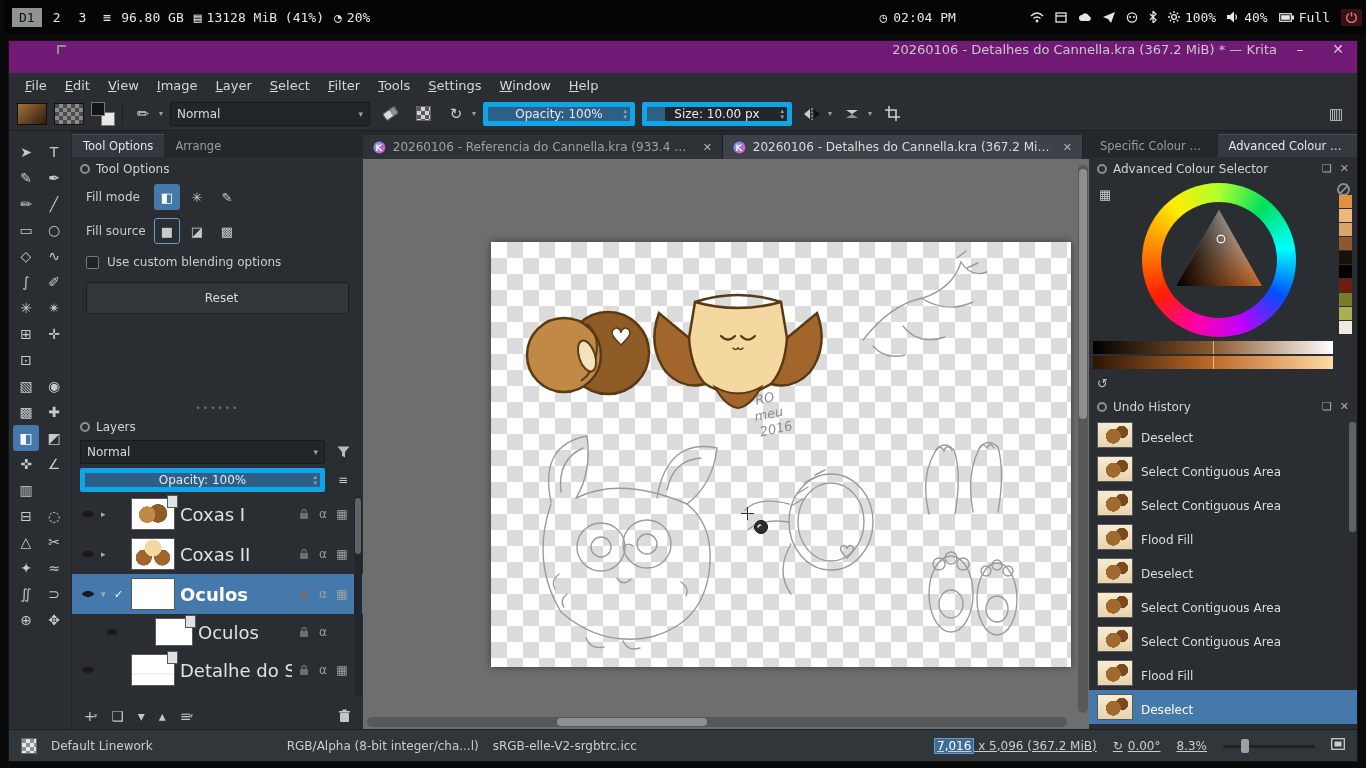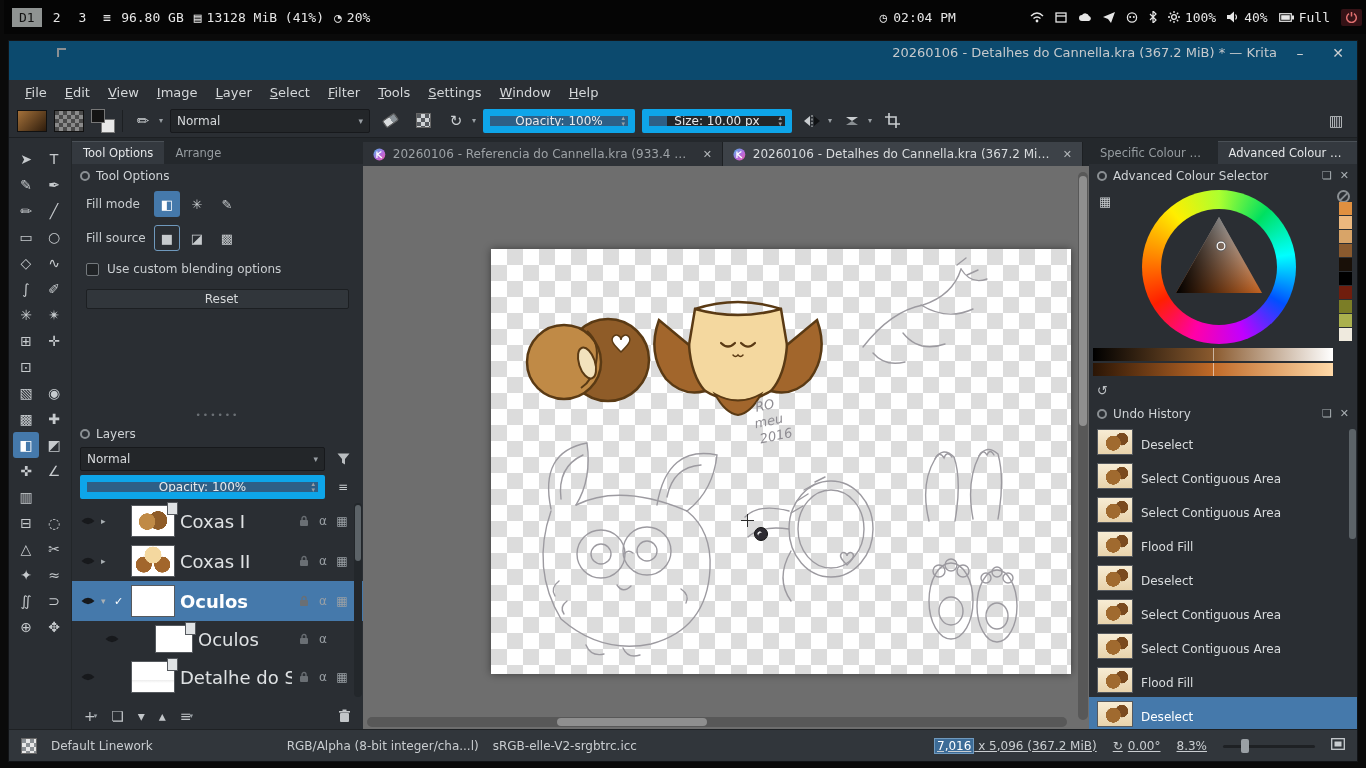--- a/index.html
+++ b/index.html
@@ -17,21 +17,21 @@
   .sb-ico { display:inline-flex; align-items:center; color:#e6e6e6; font-size:13px; }
   .sb-stat { display:flex; align-items:center; gap:5px; }
   .sb-clock { margin-left:auto; display:flex; align-items:center; gap:6px; }
   .tray { margin-left:64px; display:flex; align-items:center; gap:11px; }
   .tray svg { display:block; }
   .pwr-box { background:#351216; padding:3px 5px; border-radius:2px; }
 
   
   .kwin { position:absolute; left:8px; top:40px; width:1350px; height:722px;
     background:#2a2e33; border:1px solid #121417; display:flex; flex-direction:column; }
-  .titlebar { height:39px; background:#0c4a6e; display:flex; align-items:center; padding:0 4px 16px 12px; flex:0 0 auto; }
+  .titlebar { height:32px; background:#701a75; display:flex; align-items:center; padding:0 4px 16px 12px; flex:0 0 auto; }
   .tb-corner { width:9px; height:9px; border-left:2px solid #8a8f93; border-top:2px solid #8a8f93; margin-left:36px; }
   .tb-title { margin-left:auto; color:#c6c9cc; font-size:13px; }
   .tb-btn { width:30px; text-align:center; color:#cdd0d2; font-size:14px; cursor:default; margin-left:8px; }
   .menubar { height:24px; display:flex; align-items:center; gap:18px; padding:0 16px; background:#2a2e33; flex:0 0 auto; }
   .menu-item { color:#d4d7d9; font-size:13px; }
   .menu-item::first-letter { text-decoration:underline; }
 
   
   .toolbar { height:34px; display:flex; align-items:center; gap:7px; padding:0 8px;
     background:#2a2e33; border-bottom:1px solid #1d2023; flex:0 0 auto; }
@@ -42,22 +42,22 @@
   .fgbg .fg { position:absolute; left:0; top:0; width:14px; height:14px; background:#141414; border:1px solid #777; z-index:2; }
   .fgbg .bg { position:absolute; right:0; bottom:0; width:14px; height:14px; background:#e8e8e8; border:1px solid #777; }
   .tsep { width:1px; height:22px; background:#1c1f22; }
   .tbtn { min-width:26px; height:26px; display:flex; align-items:center; justify-content:center;
     color:#c9cdd0; font-size:15px; border-radius:2px; }
   .tarr { font-size:8px; color:#9aa0a5; margin-left:-4px; }
   .combo { display:flex; align-items:center; height:24px; background:#232629; border:1px solid #17191c;
     border-radius:2px; padding:0 6px; color:#d6d9db; }
   .combo .carr { margin-left:auto; font-size:9px; color:#9aa0a5; padding-left:8px; }
   .combo.blend { width:200px; }
-  .kslider { position:relative; height:24px; background:#232629; border:7px solid #0ea5e9; border-radius:2px;
-    display:flex; align-items:center; justify-content:center; overflow:hidden;text-decoration:underline; }
+  .kslider { position:relative; height:24px; background:#232629; border:5px solid #0ea5e9; border-radius:2px;
+    display:flex; align-items:center; justify-content:center; overflow:hidden; }
   .kslider .fill { position:absolute; left:0; top:0; bottom:0; background:#2e5f86; }
   .kslider .slabel { position:relative; z-index:1; color:#e8eaec; font-size:12px; }
   .kslider .spins { position:absolute; right:3px; top:0; bottom:0; display:flex; flex-direction:column;
     justify-content:center; font-size:7px; line-height:6px; color:#9aa0a5; z-index:1; }
   .sl-opacity { width:152px; }
   .sl-size { width:150px; }
   .eraser-ico { width:15px; height:9px; background:linear-gradient(90deg,#d9dcde 55%,#8a9298 55%); transform:rotate(-35deg); border:1px solid #666; border-radius:2px; }
   .alpha-ico { width:15px; height:15px; border:1px solid #666;
     background:repeating-conic-gradient(#cfd3d6 0 25%,#55595e 0 50%); background-size:8px 8px; }
   .ws-chooser { margin-left:auto; }
@@ -87,21 +87,21 @@
   
   .tool-options { height:244px; }
   .optrow { display:flex; align-items:center; gap:6px; padding:4px 14px; }
   .optlabel { width:62px; color:#c9cdd0; }
   .optbtn { width:26px; height:26px; display:flex; align-items:center; justify-content:center;
     color:#c6cacd; font-size:13px; border-radius:3px; border:1px solid transparent; }
   .optbtn.selected { background:#4579ab; color:#fff; }
   .optbtn.outlined { border-color:#6f99bd; }
   .chkrow { display:flex; align-items:flex-end; gap:8px; padding:7px 14px; color:#c9cdd0; }
   .chk { width:13px; height:13px; border:1px solid #74797d; background:#202326; border-radius:2px; }
-  .reset-btn { margin:6px 14px; height:20px; display:flex; align-items:center; justify-content:center;
+  .reset-btn { margin:6px 14px; height:32px; display:flex; align-items:center; justify-content:center;
     background:#31363b; border:1px solid #1c1f22; border-radius:2px; color:#d6d9db;padding-left:8px; }
   .splitter { height:14px; display:flex; align-items:center; justify-content:center; color:#6b7075;
     font-size:9px; letter-spacing:2px; }
 
   
   .layers-docker { flex:1; display:flex; flex-direction:column; min-height:0; }
   .lrow { display:flex; align-items:center; gap:6px; padding:2px 8px; flex:0 0 auto; }
   .combo.layers-blend { flex:1; }
   .funnel-btn,.ham-btn { width:24px; height:22px; display:flex; align-items:center; justify-content:center; color:#c6cacd; }
   .sl-layeropacity { flex:1; }

